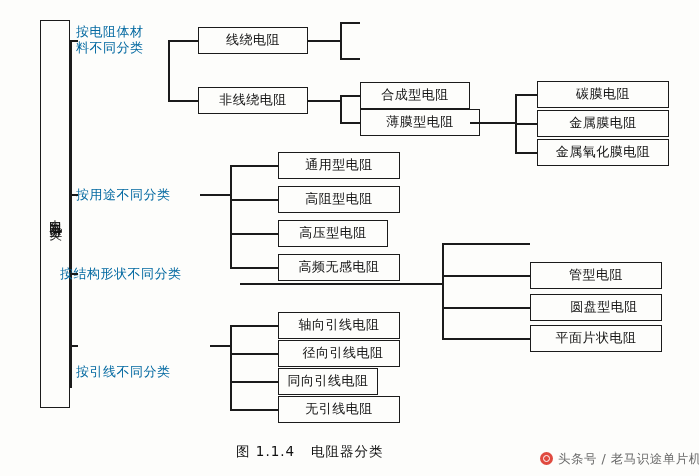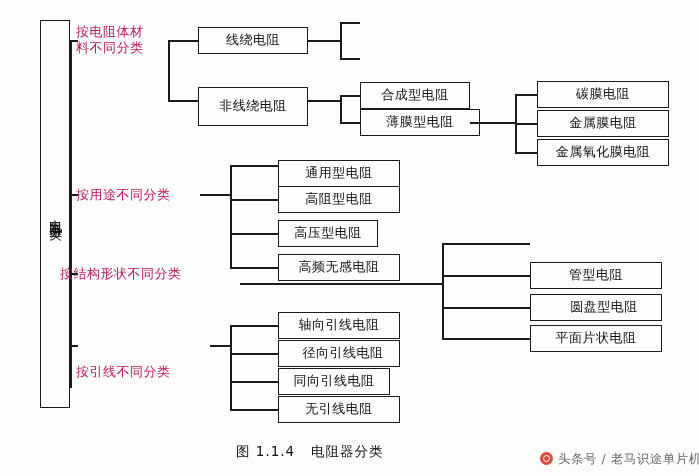--- a/index.html
+++ b/index.html
@@ -33,21 +33,21 @@
   }
   .box.vertical {
     writing-mode: vertical-rl;
     text-orientation: upright;
     letter-spacing: 2px;
     font-size: 13px;
   }
   .label {
     position: absolute;
     font-size: 13px;
-    color: #be185d;
+    color: #0369a1;
     line-height: 1.25;
     white-space: pre;
     letter-spacing: 0.5px;
   }
   .line {
     position: absolute;
     background: #1b1b1b;
   }
   .hline { height: 1.5px; }
   .vline { width: 1.5px; }
@@ -102,21 +102,21 @@
   <div class="line hline" style="left:70px; top:40px; width:8px;"></div>
   <div class="line hline" style="left:70px; top:194px; width:8px;"></div>
   <div class="line hline" style="left:70px; top:273px; width:8px;"></div>
   <div class="line hline" style="left:70px; top:345px; width:8px;"></div>
 
   <div class="line hline" style="left:168px; top:40px; width:30px;"></div>
   <div class="line vline" style="left:168px; top:40px; height:60px;"></div>
   <div class="line hline" style="left:168px; top:100px; width:30px;"></div>
 
   <div class="box" style="left:198px; top:27px; width:110px; height:27px;">线绕电阻</div>
-  <div class="box" style="left:198px; top:87px; width:110px; height:39px;">非线绕电阻</div>
+  <div class="box" style="left:198px; top:87px; width:110px; height:27px;">非线绕电阻</div>
 
   <div class="line hline" style="left:308px; top:40px; width:32px;"></div>
   <div class="line vline" style="left:340px; top:22px; height:38px;"></div>
   <div class="line hline" style="left:340px; top:22px; width:20px;"></div>
   <div class="line hline" style="left:340px; top:58px; width:20px;"></div>
 
 
   <div class="line hline" style="left:308px; top:100px; width:32px;"></div>
   <div class="line vline" style="left:340px; top:95px; height:27px;"></div>
   <div class="line hline" style="left:340px; top:95px; width:20px;"></div>
@@ -135,23 +135,23 @@
   <div class="box" style="left:537px; top:110px; width:132px; height:27px;">金属膜电阻</div>
   <div class="box" style="left:537px; top:139px; width:132px; height:27px;">金属氧化膜电阻</div>
 
   <div class="line hline" style="left:200px; top:194px; width:30px;"></div>
   <div class="line vline" style="left:230px; top:165px; height:102px;"></div>
   <div class="line hline" style="left:230px; top:165px; width:48px;"></div>
   <div class="line hline" style="left:230px; top:199px; width:48px;"></div>
   <div class="line hline" style="left:230px; top:233px; width:48px;"></div>
   <div class="line hline" style="left:230px; top:267px; width:48px;"></div>
 
-  <div class="box" style="left:278px; top:160px; width:122px; height:27px;">通用型电阻</div>
+  <div class="box" style="left:278px; top:152px; width:122px; height:27px;">通用型电阻</div>
   <div class="box" style="left:278px; top:186px; width:122px; height:27px;">高阻型电阻</div>
-  <div class="box" style="left:278px; top:220px; width:100px; height:27px;">高压型电阻</div>
+  <div class="box" style="left:278px; top:220px; width:110px; height:27px;">高压型电阻</div>
   <div class="box" style="left:278px; top:254px; width:122px; height:27px;">高频无感电阻</div>
 
   <div class="line hline" style="left:240px; top:283px; width:202px;"></div>
   <div class="line vline" style="left:442px; top:243px; height:95px;"></div>
   <div class="line hline" style="left:442px; top:243px; width:88px;"></div>
   <div class="line hline" style="left:442px; top:275px; width:88px;"></div>
   <div class="line hline" style="left:442px; top:307px; width:88px;"></div>
   <div class="line hline" style="left:442px; top:338px; width:88px;"></div>
 
   <div class="box" style="left:530px; top:262px; width:132px; height:27px;">管型电阻</div>
@@ -160,21 +160,21 @@
 
   <div class="line hline" style="left:210px; top:345px; width:20px;"></div>
   <div class="line vline" style="left:230px; top:325px; height:84px;"></div>
   <div class="line hline" style="left:230px; top:325px; width:48px;"></div>
   <div class="line hline" style="left:230px; top:353px; width:48px;"></div>
   <div class="line hline" style="left:230px; top:381px; width:48px;"></div>
   <div class="line hline" style="left:230px; top:409px; width:48px;"></div>
 
   <div class="box" style="left:278px; top:312px; width:122px; height:27px;">轴向引线电阻</div>
   <div class="box" style="left:278px; top:340px; width:122px; height:27px;padding-left:8px;">径向引线电阻</div>
-  <div class="box" style="left:278px; top:368px; width:112px; height:27px;">同向引线电阻</div>
+  <div class="box" style="left:278px; top:368px; width:100px; height:27px;">同向引线电阻</div>
   <div class="box" style="left:278px; top:396px; width:122px; height:27px;">无引线电阻</div>
 
   <div class="caption" style="left:236px; top:443px;">图 1.1.4   电阻器分类</div>
 
   <div class="wm-icon" style="left:540px; top:452px;"></div>
   <div class="watermark" style="left:558px; top:451px;">头条号 / 老马识途单片机</div>
 
 </div>
 
 </body></html>

